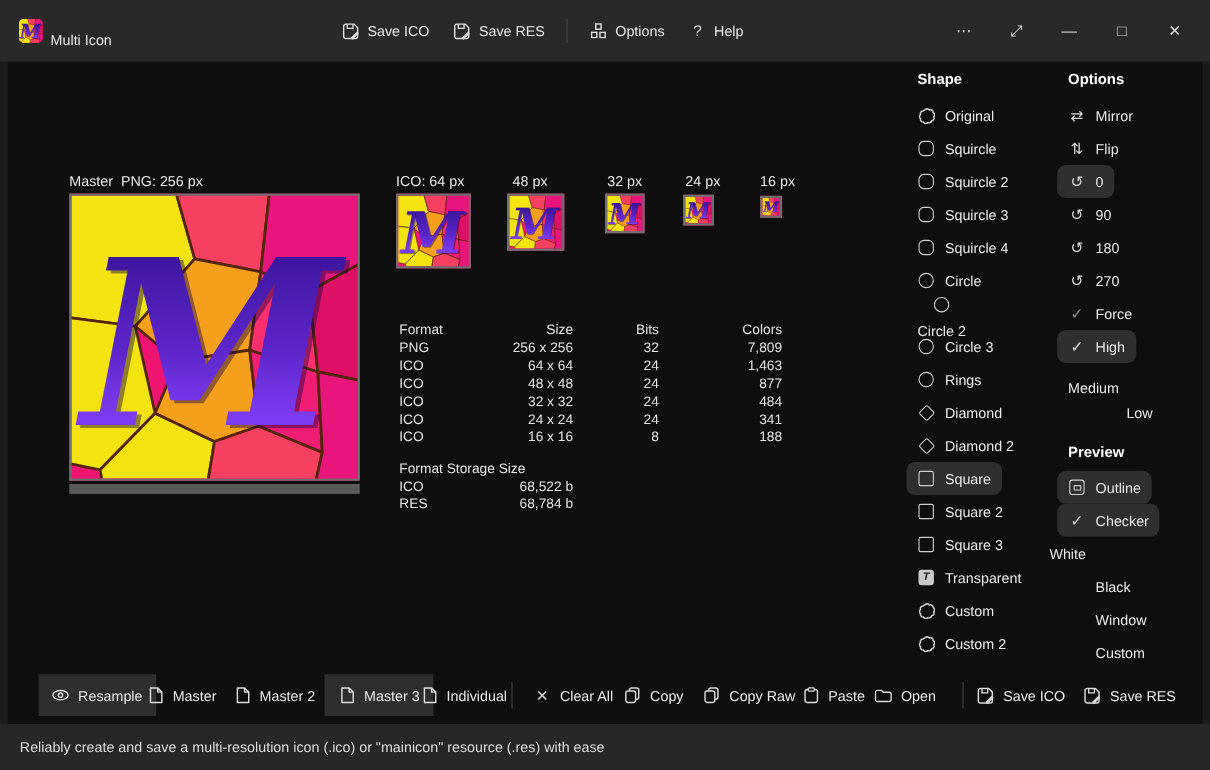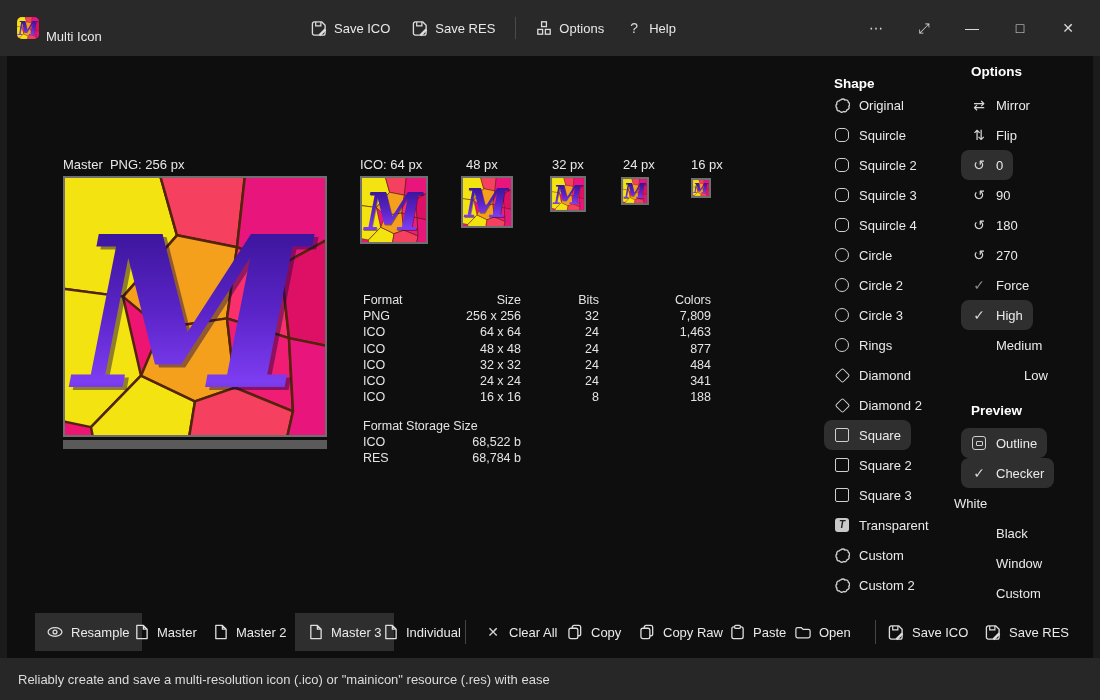--- a/index.html
+++ b/index.html
@@ -253,21 +253,21 @@
       <div class="sto-row">
         <span>ICO</span>
         <span class="r">68,522 b</span>
       </div>
       <div class="sto-row">
         <span>RES</span>
         <span class="r">68,784 b</span>
       </div>
     </div>
 
-    <div class="p-title" style="left:827px; top:20px;">Shape</div>
+    <div class="p-title" style="left:827px; top:8px;">Shape</div>
 
     <div class="p-item" style="left:817px; top:34px;">
       <span class="ic">
           <svg class="stroke-ic" width="15" height="15" viewBox="0 0 14 14">
             <use href="#ic-blob"></use>
           </svg>
         </span>
       <span>Original</span>
     </div>
     <div class="p-item" style="left:817px; top:64px;">
@@ -293,21 +293,21 @@
           <i class="g-sqrc"></i>
         </span>
       <span>Squircle 4</span>
     </div>
     <div class="p-item" style="left:817px; top:184px;">
       <span class="ic">
           <i class="g-cir"></i>
         </span>
       <span>Circle</span>
     </div>
-    <div class="p-item" style="left:817px; top:214px;">
+    <div class="p-item" style="left:817px; top:214px;flex-direction:column;">
       <span class="ic">
           <i class="g-cir"></i>
         </span>
       <span>Circle 2</span>
     </div>
     <div class="p-item" style="left:817px; top:244px;">
       <span class="ic">
           <i class="g-cir"></i>
         </span>
       <span>Circle 3</span>
@@ -398,21 +398,21 @@
       <span>270</span>
     </div>
     <div class="p-item" style="left:954px; top:214px;">
       <span class="ic dim">✓</span>
       <span>Force</span>
     </div>
     <div class="p-item sel" style="left:954px; top:244px;">
       <span class="ic">✓</span>
       <span>High</span>
     </div>
-    <div class="p-item" style="left:954px; top:274px;">
+    <div class="p-item" style="left:954px; top:274px;flex-direction:column;">
       <span class="ic"></span>
       <span>Medium</span>
     </div>
     <div class="p-item" style="left:954px; top:304px;gap:37px;">
       <span class="ic"></span>
       <span>Low</span>
     </div>
 
     <div class="p-title" style="left:964px; top:347px;">Preview</div>
 

